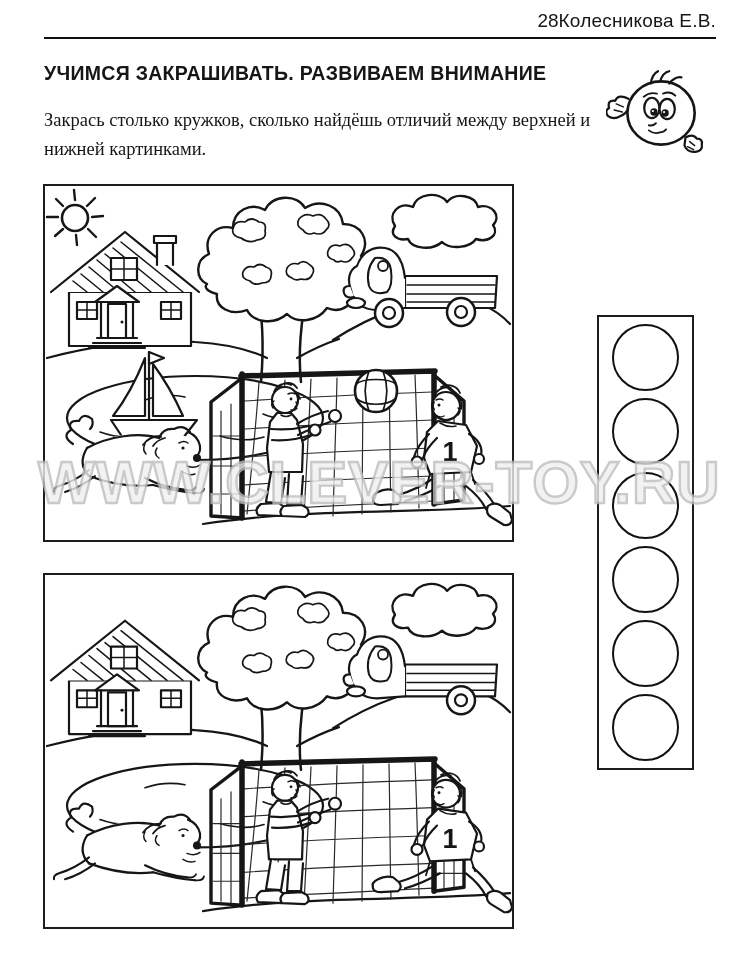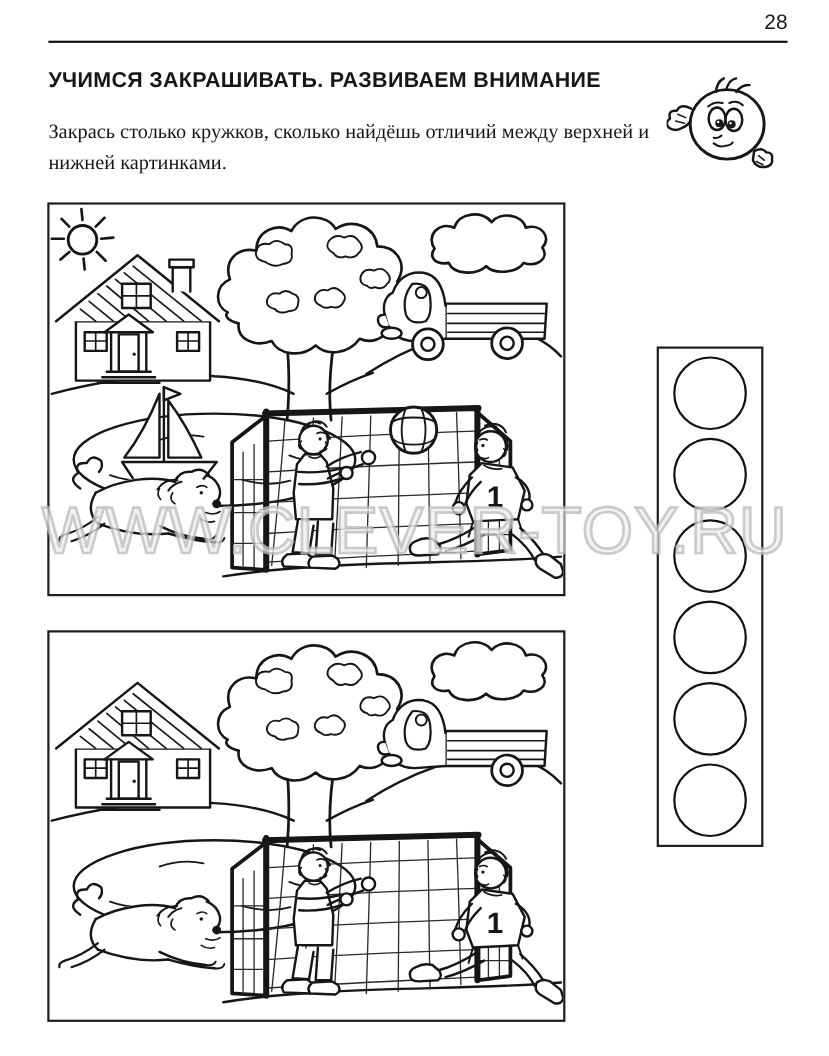--- a/index.html
+++ b/index.html
@@ -23,36 +23,37 @@
   #frame-top{top:184px;height:354px;}
   #frame-bottom{top:573px;height:352px;}
   .frame svg{display:block;width:100%;height:100%;}
   
   #strip{position:absolute;left:597px;top:315px;width:93px;height:451px;
          border:2px solid #1d1d1d;display:flex;flex-direction:column;
          justify-content:space-evenly;align-items:center;background:#fff;}
   .answer-circle{width:63px;height:63px;border-radius:50%;border:2.6px solid #111;background:#fff;}
   
   #watermark{position:absolute;left:38px;top:448px;width:700px;z-index:6;
-             font-size:60px;font-weight:400;letter-spacing:1px;white-space:nowrap;
+             font-size:60px;font-weight:700;letter-spacing:1px;white-space:nowrap;
              color:#efefef;-webkit-text-stroke:2.4px #bdbdbd;opacity:.8;
              pointer-events:none;user-select:none;}
   
   .ink{stroke:#161616;fill:none;stroke-width:2.2;stroke-linecap:round;stroke-linejoin:round;}
   .thin{stroke-width:1.2;stroke:#2a2a2a;}
   .jersey{font-family:"Liberation Sans",sans-serif;font-weight:bold;font-size:27px;
           fill:#161616;stroke:none;}
 </style>
 </head>
 <body>
 
 <div id="page">
 
   <div id="header">
     <span id="page-num">28</span>
+    <span id="author">Колесникова Е.В.</span>
   </div>
 
   <div id="instruction">Закрась столько кружков, сколько найдёшь отличий между верхней и нижней картинками.</div>
   <div id="title">УЧИМСЯ ЗАКРАШИВАТЬ. РАЗВИВАЕМ ВНИМАНИЕ</div>
 
   <svg id="mascot" width="106" height="98" viewBox="0 0 104 96">
     <g class="ink">
 
       <path d="M22,36 q-10,-5 -13,2 q-8,-1 -6,7 q-5,3 -1,8 q6,4 12,0 q6,-2 8,-8" fill="#fff"></path>
       <path d="M10,41 l7,3 M8,47 l8,2" stroke-width="1.4"></path>

